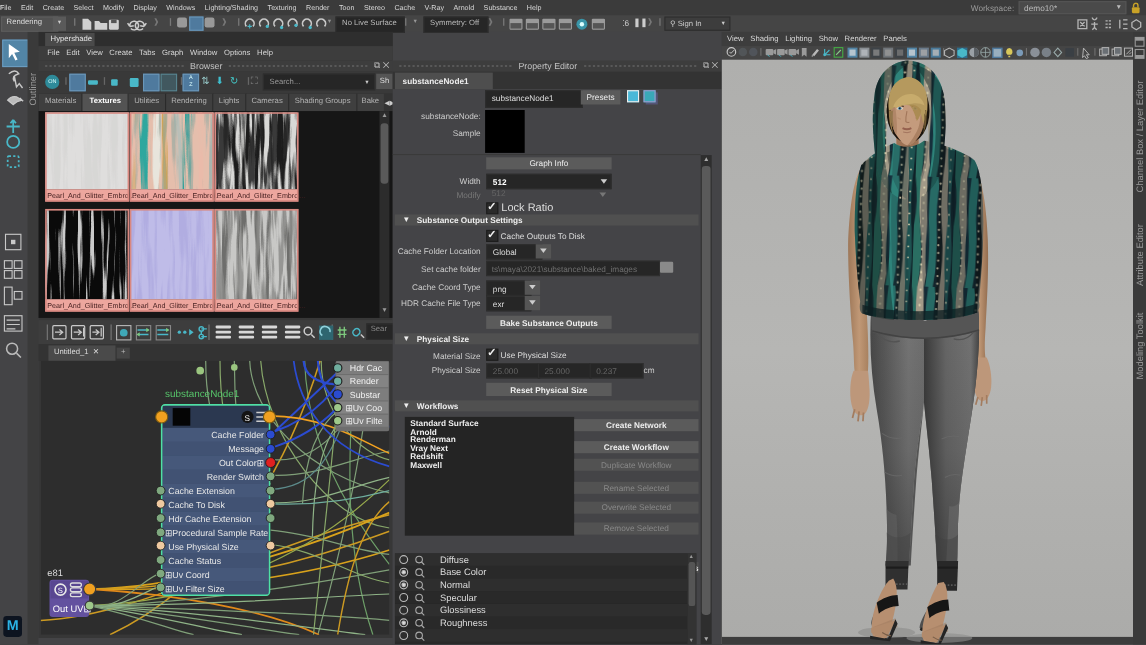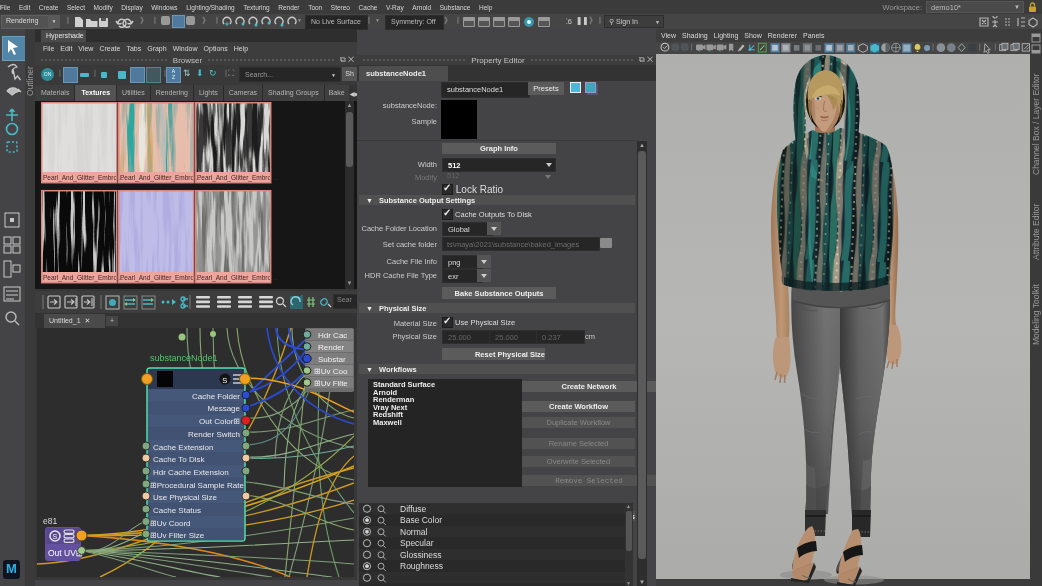--- a/index.html
+++ b/index.html
@@ -572,65 +572,65 @@
 <div class="abs" style="left:347px;top:85px;width:90px;text-align:right;font-size:7.5px;color:#ccc;margin-top:16px;">substanceNode:</div>
 <div class="abs fld" style="left:441px;top:82px;width:82px;height:12px;font-size:7.5px;padding:2px 0 0 5px;color:#ddd;">substanceNode1</div>
 <div class="abs btn" style="left:528px;top:82px;width:36px;height:13px;line-height:14px;font-size:7.5px;">Presets</div>
 <div class="abs" style="left:570px;top:82px;width:9px;height:9px;background:#4ab8d8;border:1px solid #eee;"></div>
 <div class="abs" style="left:585px;top:82px;width:9px;height:9px;background:#3aa8b8;border:1px solid #99c;box-shadow:2px 2px 0 #557;"></div>
 
 <div class="abs" style="left:347px;top:117px;width:90px;text-align:right;font-size:7.5px;color:#ccc;">Sample</div>
 <div class="abs" style="left:441px;top:100px;width:36px;height:39px;background:#000;"></div>
 
 <div class="abs" style="left:357px;top:140px;width:280px;height:1px;background:#3a3a3a;"></div>
-<div class="abs btn" style="left:442px;top:143px;width:114px;height:11px;line-height:12px;font-weight:bold;">Graph Info</div>
+<div class="abs btn" style="left:442px;top:143px;width:114px;height:11px;line-height:12px;font-weight:normal;">Graph Info</div>
 
 <div class="abs" style="left:347px;top:160px;width:90px;text-align:right;font-size:7.5px;color:#ccc;">Width</div>
 <div class="abs fld row" style="left:442px;top:158px;width:112px;height:12px;font-size:7.5px;color:#fff;font-weight:bold;">
         <span style="padding-left:5px;">512</span>
         <span class="ddarrow" style="margin-left:auto;margin-right:3px;"></span>
       </div>
 <div class="abs" style="left:347px;top:173px;width:90px;text-align:right;font-size:7.5px;color:#777;">Modify</div>
 <div class="abs" style="left:442px;top:171px;width:112px;height:12px;font-size:7.5px;color:#666;"><span style="padding-left:5px;">512</span><span class="ddarrow" style="position:absolute;right:3px;top:4px;border-top-color:#777;"></span></div>
 <div class="abs row" style="left:442px;top:184px;height:11px;font-size:10px;color:#ddd;"><span class="chk on"></span>&nbsp;Lock Ratio</div>
 
 <div class="abs sect row" style="left:359px;top:195px;width:276px;height:10px;"><span style="margin:0 6px 0 7px;font-size:7px;">▼</span>Substance Output Settings</div>
 <div class="abs row" style="left:442px;top:209px;height:11px;font-size:7.5px;color:#ddd;"><span class="chk on"></span>&nbsp;Cache Outputs To Disk</div>
 <div class="abs" style="left:347px;top:224px;width:90px;text-align:right;font-size:7.5px;color:#ccc;">Cache Folder Location</div>
 <div class="abs fld" style="left:442px;top:222px;width:44px;height:12px;font-size:7.5px;color:#ddd;padding-left:5px;line-height:13px;">Global</div>
 <div class="abs" style="left:487px;top:222px;width:14px;height:13px;background:#555;"><span class="ddarrow" style="margin:-5px 0 0 4px;vertical-align:middle;"></span></div>
 <div class="abs" style="left:347px;top:240px;width:90px;text-align:right;font-size:7.5px;color:#ccc;">Set cache folder</div>
 <div class="abs fld" style="left:442px;top:237px;width:152px;height:12px;font-size:7.5px;color:#6e6e6e;padding-left:4px;line-height:13px;overflow:hidden;white-space:nowrap;">ts\maya\2021\substance\baked_images</div>
 <div class="abs" style="left:600px;top:238px;width:12px;height:10px;background:#8a8a8a;border-radius:1px;"></div>
-<div class="abs" style="left:347px;top:257px;width:90px;text-align:right;font-size:7.5px;color:#ccc;">Cache File Info</div>
+<div class="abs" style="left:347px;top:257px;width:90px;text-align:right;font-size:7.5px;color:#ccc;">Cache Coord Type</div>
 <div class="abs fld" style="left:442px;top:255px;width:34px;height:12px;font-size:7.5px;color:#ddd;padding-left:5px;line-height:13px;">png</div>
 <div class="abs" style="left:477px;top:255px;width:14px;height:13px;background:#555;"><span class="ddarrow" style="margin:-5px 0 0 4px;vertical-align:middle;"></span></div>
 <div class="abs" style="left:347px;top:271px;width:90px;text-align:right;font-size:7.5px;color:#ccc;">HDR Cache File Type</div>
 <div class="abs fld" style="left:442px;top:269px;width:34px;height:12px;font-size:7.5px;color:#ddd;padding-left:5px;line-height:13px;">exr</div>
 <div class="abs" style="left:477px;top:269px;width:14px;height:13px;background:#555;"><span class="ddarrow" style="margin:-5px 0 0 4px;vertical-align:middle;"></span></div>
 <div class="abs btn" style="left:442px;top:287px;width:114px;height:12px;line-height:13px;font-weight:bold;">Bake Substance Outputs</div>
 
 <div class="abs sect row" style="left:359px;top:303px;width:276px;height:10px;"><span style="margin:0 6px 0 7px;font-size:7px;">▼</span>Physical Size</div>
 <div class="abs" style="left:347px;top:319px;width:90px;text-align:right;font-size:7.5px;color:#ccc;">Material Size</div>
 <div class="abs row" style="left:442px;top:317px;height:11px;font-size:7.5px;color:#ddd;"><span class="chk on"></span>&nbsp;Use Physical Size</div>
 <div class="abs" style="left:347px;top:332px;width:90px;text-align:right;font-size:7.5px;color:#ccc;">Physical Size</div>
 <div class="abs fld" style="left:442px;top:330px;width:42px;height:12px;font-size:7.5px;color:#666;padding-left:5px;line-height:13px;">25.000</div>
 <div class="abs fld" style="left:489px;top:330px;width:42px;height:12px;font-size:7.5px;color:#666;padding-left:5px;line-height:13px;">25.000</div>
 <div class="abs fld" style="left:536px;top:330px;width:42px;height:12px;font-size:7.5px;color:#666;padding-left:5px;line-height:13px;">0.237</div>
 <div class="abs" style="left:585px;top:332px;font-size:7.5px;color:#ccc;">cm</div>
-<div class="abs btn" style="left:442px;top:348px;width:103px;height:12px;line-height:13px;font-weight:bold;text-align:right;">Reset Physical Size</div>
+<div class="abs btn" style="left:442px;top:348px;width:114px;height:12px;line-height:13px;font-weight:bold;">Reset Physical Size</div>
 
 <div class="abs sect row" style="left:359px;top:364px;width:276px;height:10px;"><span style="margin:0 6px 0 7px;font-size:7px;">▼</span>Workflows</div>
 <div class="abs" style="left:368px;top:379px;width:149px;height:106px;background:#242424;color:#eee;font-size:7.5px;font-weight:bold;padding:2px 0 0 5px;line-height:7.6px;">Standard Surface<br>Arnold<br>Renderman<br>Vray Next<br>Redshift<br>Maxwell</div>
-<div class="abs btn" style="left:522px;top:381px;width:134px;height:11px;line-height:12px;font-weight:bold;">Create Network</div>
+<div class="abs btn" style="left:522px;top:381px;width:113px;height:11px;line-height:12px;font-weight:bold;">Create Network</div>
 <div class="abs btn" style="left:522px;top:401px;width:113px;height:11px;line-height:12px;font-weight:bold;">Create Workflow</div>
 <div class="abs btn dis" style="left:522px;top:417px;width:113px;height:11px;line-height:12px;">Duplicate Workflow</div>
 <div class="abs btn dis" style="left:522px;top:438px;width:113px;height:11px;line-height:12px;">Rename Selected</div>
 <div class="abs btn dis" style="left:522px;top:456px;width:113px;height:11px;line-height:12px;">Overwrite Selected</div>
-<div class="abs btn dis" style="left:522px;top:475px;width:134px;height:11px;line-height:12px;font-family:Liberation Mono, monospace;">Remove Selected</div>
+<div class="abs btn dis" style="left:522px;top:475px;width:113px;height:11px;line-height:12px;">Remove Selected</div>
 
 <div class="abs sect row" style="left:359px;top:511px;width:276px;height:10px;justify-content:flex-end;"><span style="margin:0 6px 0 7px;font-size:7px;">▼</span>Outputs</div>
 <div class="abs" style="left:359px;top:503px;width:274px;height:83px;background:#2b2b2b;"></div>
 <div id="outrows">
 <svg class="abs" style="left:359px;top:503px;" width="266" height="83" viewBox="0 0 266 83">
  <g font-size="8.5" fill="#ddd" font-family="Liberation Sans">
   <rect x="0" y="0" width="266" height="11.5" fill="#2e2e2e"></rect>
             <text x="41" y="8.5">Diffuse</text>
   <rect x="0" y="11.5" width="266" height="11.5" fill="#292929"></rect>
             <text x="41" y="20">Base Color</text>

